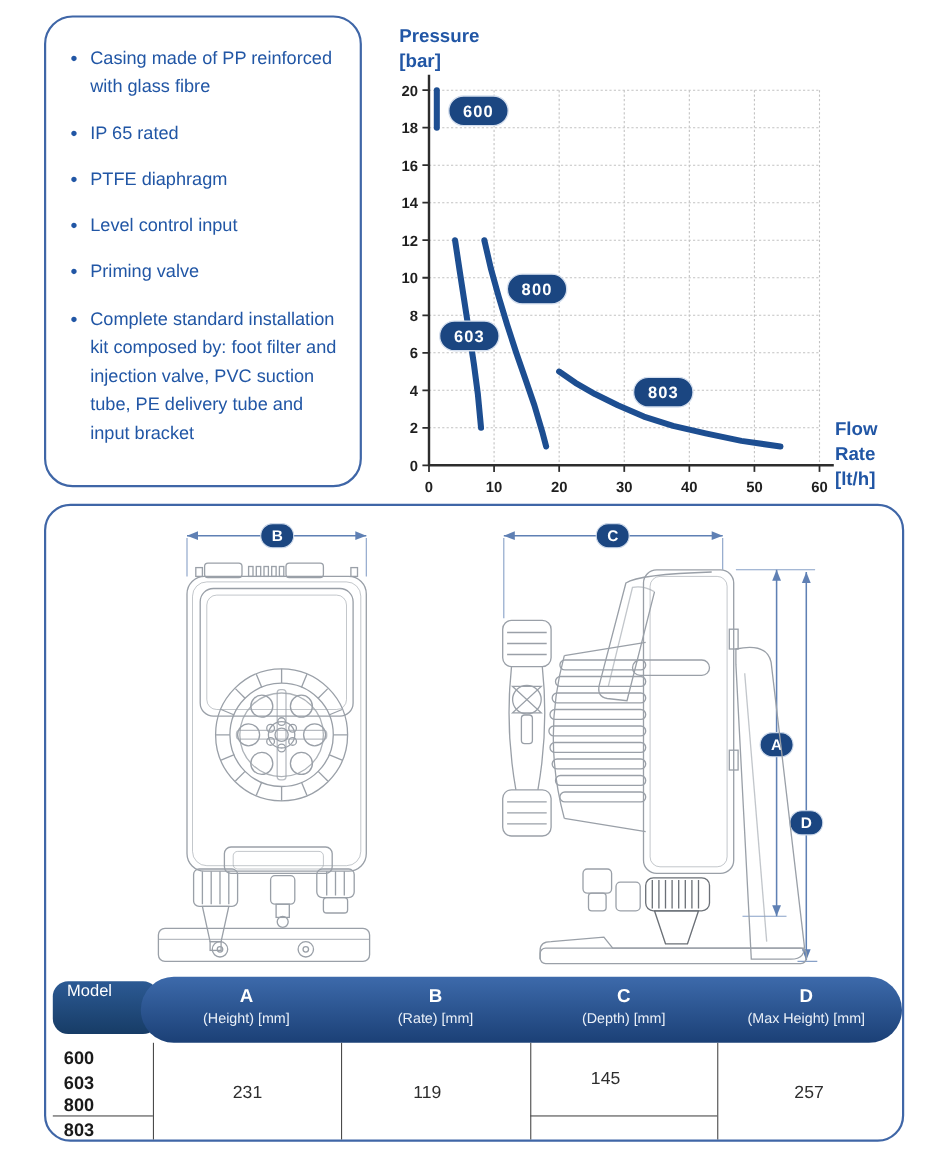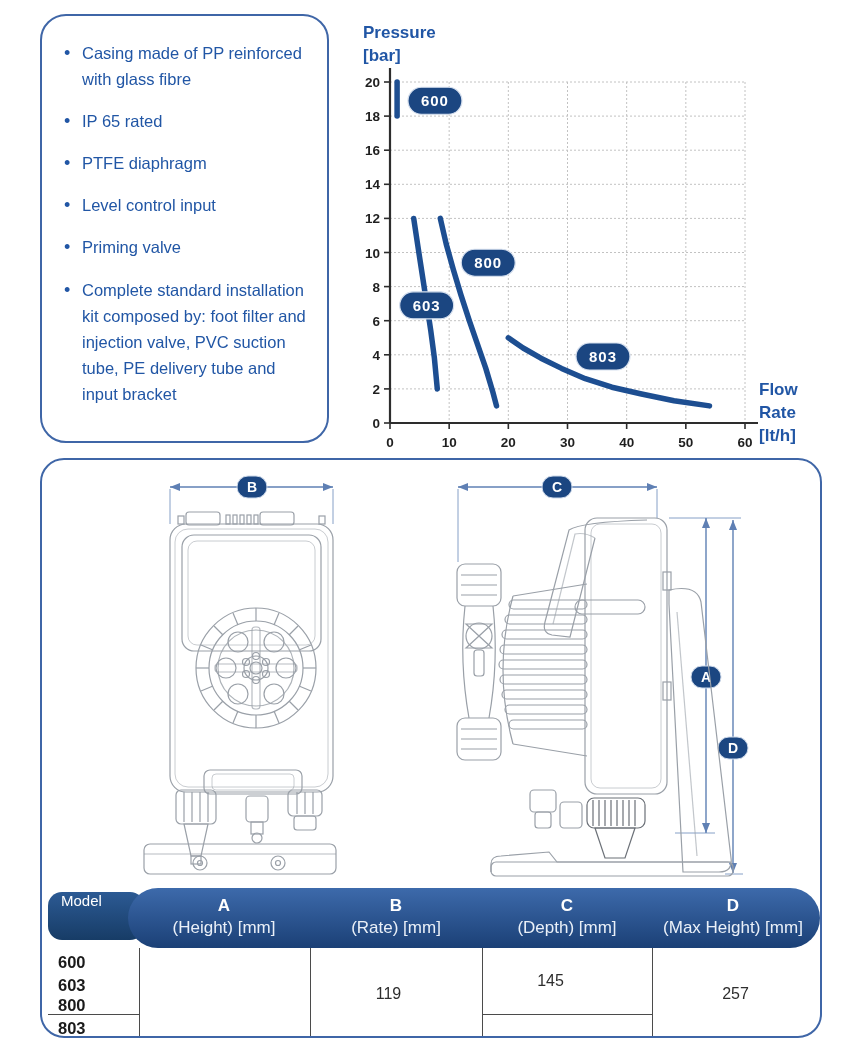--- a/index.html
+++ b/index.html
@@ -23,21 +23,21 @@
   .side-svg{position:absolute;left:393px;top:12px;}
 
   
   .tbl-model-tab{position:absolute;left:6px;top:432px;width:96px;height:48px;
     background:linear-gradient(#2c5a94,#173c66);border-radius:14px;color:#fff;
     font-size:15px;display:flex;align-items:flex-start;padding-left:13px;box-sizing:border-box;}
   .tbl-head-pill{position:absolute;left:86px;top:428px;width:692px;height:60px;
     background:linear-gradient(#3d6aab,#1b4076);border-radius:30px;color:#fff;}
   .tbl-col-head{position:absolute;top:7px;width:160px;text-align:center;transform:translateX(-50%);}
   .tbl-col-letter{font-size:17px;font-weight:bold;line-height:1.35;}
-  .tbl-col-sub{font-size:17px;color:#eaf0f8;}
+  .tbl-col-sub{font-size:13px;color:#eaf0f8;}
   .tbl-body{position:absolute;left:0;top:488px;width:782px;height:92px;}
   .vline{position:absolute;top:0;width:1px;height:92px;background:#4b4b4b;}
   .hline{position:absolute;height:1px;background:#4b4b4b;}
   .model-cell{position:absolute;left:16px;color:#1a1a1a;font-weight:bold;font-size:16.5px;line-height:23px;}
   .val-cell{position:absolute;display:flex;align-items:center;justify-content:center;
     color:#2e2e2e;font-size:16px;}
 </style>
 </head>
 <body>
 
@@ -376,18 +376,19 @@
       <div class="vline" style="left:440px"></div>
       <div class="vline" style="left:610px"></div>
       <div class="hline" style="left:6px;top:66px;width:91px"></div>
       <div class="hline" style="left:440px;top:66px;width:170px"></div>
 
       <div class="model-cell" style="top:3px">600</div>
       <div class="model-cell" style="top:26px">603</div>
       <div class="model-cell" style="top:46px">800</div>
       <div class="model-cell" style="top:69px">803</div>
 
+      <div class="val-cell" style="left:98px;top:0;width:170px;height:92px">231</div>
       <div class="val-cell" style="left:261px;top:0;width:171px;height:92px">119</div>
       <div class="val-cell" style="left:424px;top:0;width:169px;height:66px">145</div>
       <div class="val-cell" style="left:611px;top:0;width:165px;height:92px">257</div>
     </div>
   </div>
 </div>
 
 </body></html>

